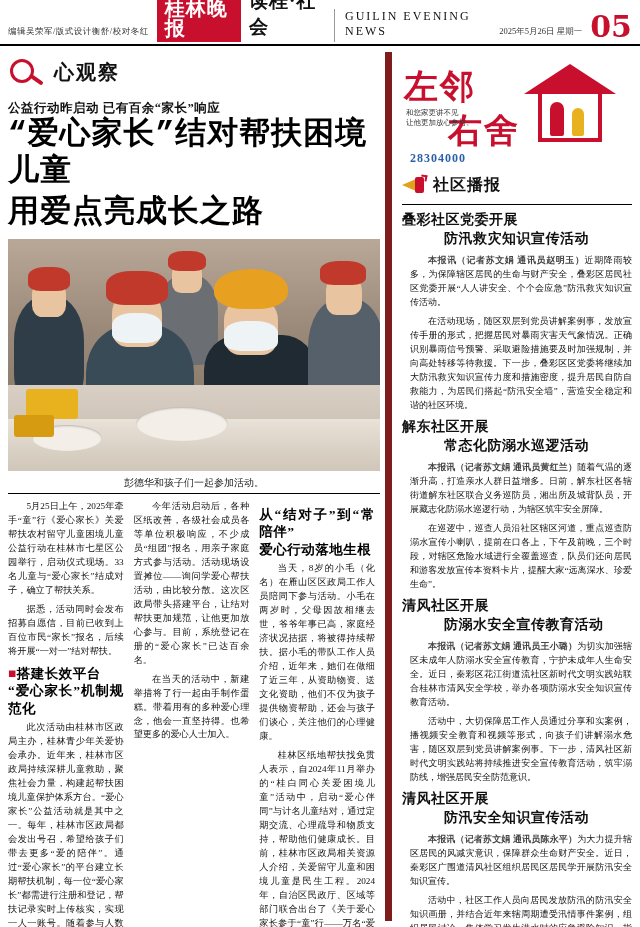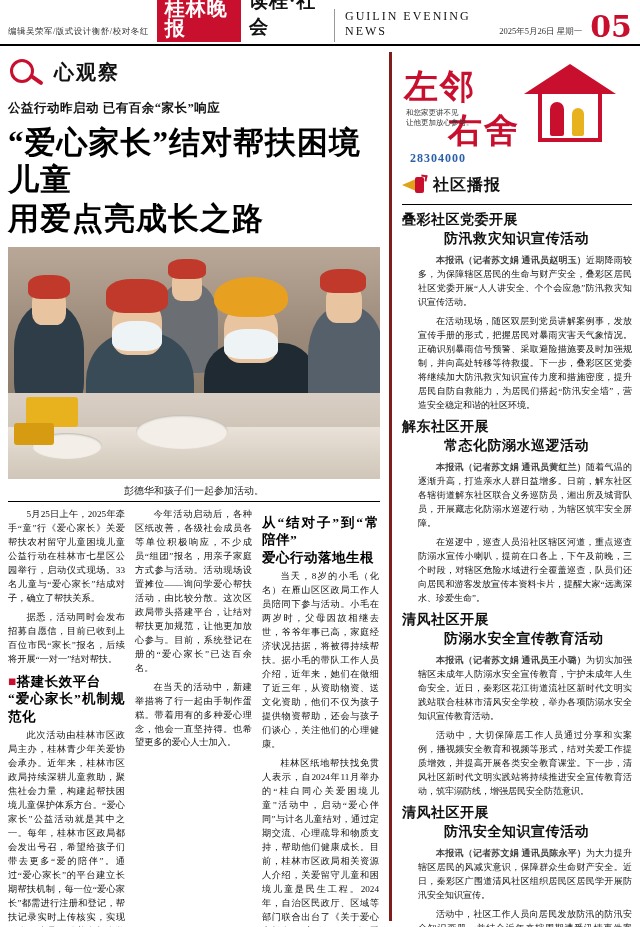--- a/index.html
+++ b/index.html
@@ -44,21 +44,21 @@
   .date-line {
     font-size: 8.5px; color:#333; padding-bottom:4px; margin-left:6px; white-space:nowrap;
   }
   .page-no {
     margin-left:auto; font-size: 30px; font-weight:bold; color:#c8102e;
     line-height:1; padding-bottom:0px; font-family:"DejaVu Serif", serif;
   }
 
   
   .body-wrap { display:flex; padding: 6px 8px 0 8px; height: 875px; }
-  .left-col { width: 384px; padding-right:10px; border-right:3px solid #7f1d1d; }
+  .left-col { width: 384px; padding-right:10px; border-right:7px solid #7f1d1d; }
   .right-col { width: 240px; padding-left:10px; }
 
   
   .col-head { display:flex; align-items:center; gap:6px; margin-top:6px; }
   .magnifier {
     width:40px; height:28px; position:relative;
   }
   .magnifier .ring {
     position:absolute; left:2px; top:1px; width:24px; height:24px;
     border:3px solid #c8102e; border-radius:50%;
@@ -66,23 +66,23 @@
   .magnifier .handle {
     position:absolute; left:22px; top:20px; width:14px; height:3.5px;
     background:#c8102e; transform:rotate(35deg); border-radius:2px;
   }
   .col-head-text { font-size: 20px; font-weight:bold; letter-spacing:2px; color:#111; }
 
   .shoulder {
     margin-top: 14px; font-size: 12.5px; font-weight:bold; color:#111; letter-spacing:0.5px;
   }
   .headline-1 {
-    margin-top: 8px; font-size: 31px; font-weight:bold; letter-spacing:1px;
+    font-size: 31px; font-weight:bold; letter-spacing:1px;
     line-height:1.18; color:#000;
-    font-family:Liberation Serif, serif;
+    font-family:Liberation Mono, monospace;
   }
   .headline-2 {
     font-size: 31px; font-weight:bold; letter-spacing:1px; line-height:1.18; color:#000;
     margin-top:2px; font-family:"DejaVu Serif", serif;
   }
 
   
   .photo-wrap { margin-top: 10px; width: 416px; }
   .photo {
     width:372px; height:232px; position:relative; overflow:hidden;
@@ -178,21 +178,21 @@
     border-right:14px solid #e0a21a;
   }
   .bcast-icon .box { position:absolute; left:13px; top:3px; width:9px;height:16px; background:#c8102e; border-radius:2px;}
   .bcast-icon .w1 { position:absolute; left:19px; top:1px; width:6px;height:6px; border-right:2px solid #c8102e; border-top:2px solid #c8102e; transform:rotate(10deg);}
   .bcast-title { font-size:16px; font-weight:bold; letter-spacing:1px; }
 
   .rule-thin { border-top:1px solid #000; margin: 6px 0 6px 0; }
   .r-head1 { font-size: 14px; font-weight:bold; line-height:1.35; letter-spacing:0.5px; }
   .r-head2 { font-size: 14px; font-weight:bold; line-height:1.35; letter-spacing:0.5px; margin-bottom:4px;padding-left:42px;}
   .rtext { font-size: 9px; line-height:1.56; text-align:justify; color:#111; }
-  .rtext p { margin:0 0 5px 16px; text-indent:2em; }
+  .rtext p { margin:0 0 5px 8px; text-indent:2em; }
   .lead { font-weight:bold; }
   .src { color:#444; }
 </style>
 </head>
 <body>
 
 <div class="page">
 
   <div class="masthead">
     <div class="editor-credit">编辑吴荣军/版式设计衡舒/校对冬红</div>
@@ -323,21 +323,21 @@
           <p><span class="lead src">本报讯（记者苏文娟  通讯员黄红兰）</span><span>随着气温的逐渐升高，打造亲水人群日益增多。日前，解东社区各辖街道解东社区联合义务巡防员，湘出所及城背队员，开展藏志化防溺水巡逻行动，为辖区筑牢安全屏障。</span></p>
           <p>在巡逻中，巡查人员沿社区辖区河道，重点巡查防溺水宣传小喇叭，提前在口各上，下午及前晚，三个时段，对辖区危险水域进行全覆盖巡查，队员们还向居民和游客发放宣传本资料卡片，提醒大家“远离深水、珍爱生命”。</p>
         </div>
       </div>
 
       <div style="margin-top:6px;">
         <div class="r-head1">清风社区开展</div>
         <div class="r-head2">防溺水安全宣传教育活动</div>
         <div class="rtext">
           <p><span class="lead src">本报讯（记者苏文娟  通讯员王小璐）</span><span>为切实加强辖区未成年人防溺水安全宣传教育，宁护未成年人生命安全。近日，秦彩区花江街道流社区新时代文明实践站联合桂林市清风安全学校，举办各项防溺水安全知识宣传教育活动。</span></p>
-          <p>活动中，大切保障居工作人员通过分享和实案例，播视频安全教育和视频等形式，结对关爱工作提质增效，并提高开展各类安全教育课堂。下一步，清风社区新时代文明实践站将持续推进安全宣传教育活动，筑牢溺防线，增强居民安全防范意识。</p>
+          <p>活动中，大切保障居工作人员通过分享和实案例，播视频安全教育和视频等形式，向孩子们讲解溺水危害，随区双层到党员讲解案例事。下一步，清风社区新时代文明实践站将持续推进安全宣传教育活动，筑牢溺防线，增强居民安全防范意识。</p>
         </div>
       </div>
 
       <div style="margin-top:6px;">
         <div class="r-head1">清风社区开展</div>
         <div class="r-head2">防汛安全知识宣传活动</div>
         <div class="rtext">
           <p><span class="lead src">本报讯（记者苏文娟  通讯员陈永平）</span><span>为大力提升辖区居民的风减灾意识，保障群众生命财产安全。近日，秦彩区广围道清风社区组织居民区居民学开展防汛安全知识宣传。</span></p>
           <p>活动中，社区工作人员向居民发放防汛的防汛安全知识画册，并结合近年来辖周期遭受汛情事件案例，组织居民讨论、集体学习发生洪水时的应急避险知识，指导了适当地防洪方法，提高居民的安全、应对、逃生能力和自救能力，增强居民的防汛意识，营造了社区防汛浓厚氛围。</p>
         </div>

